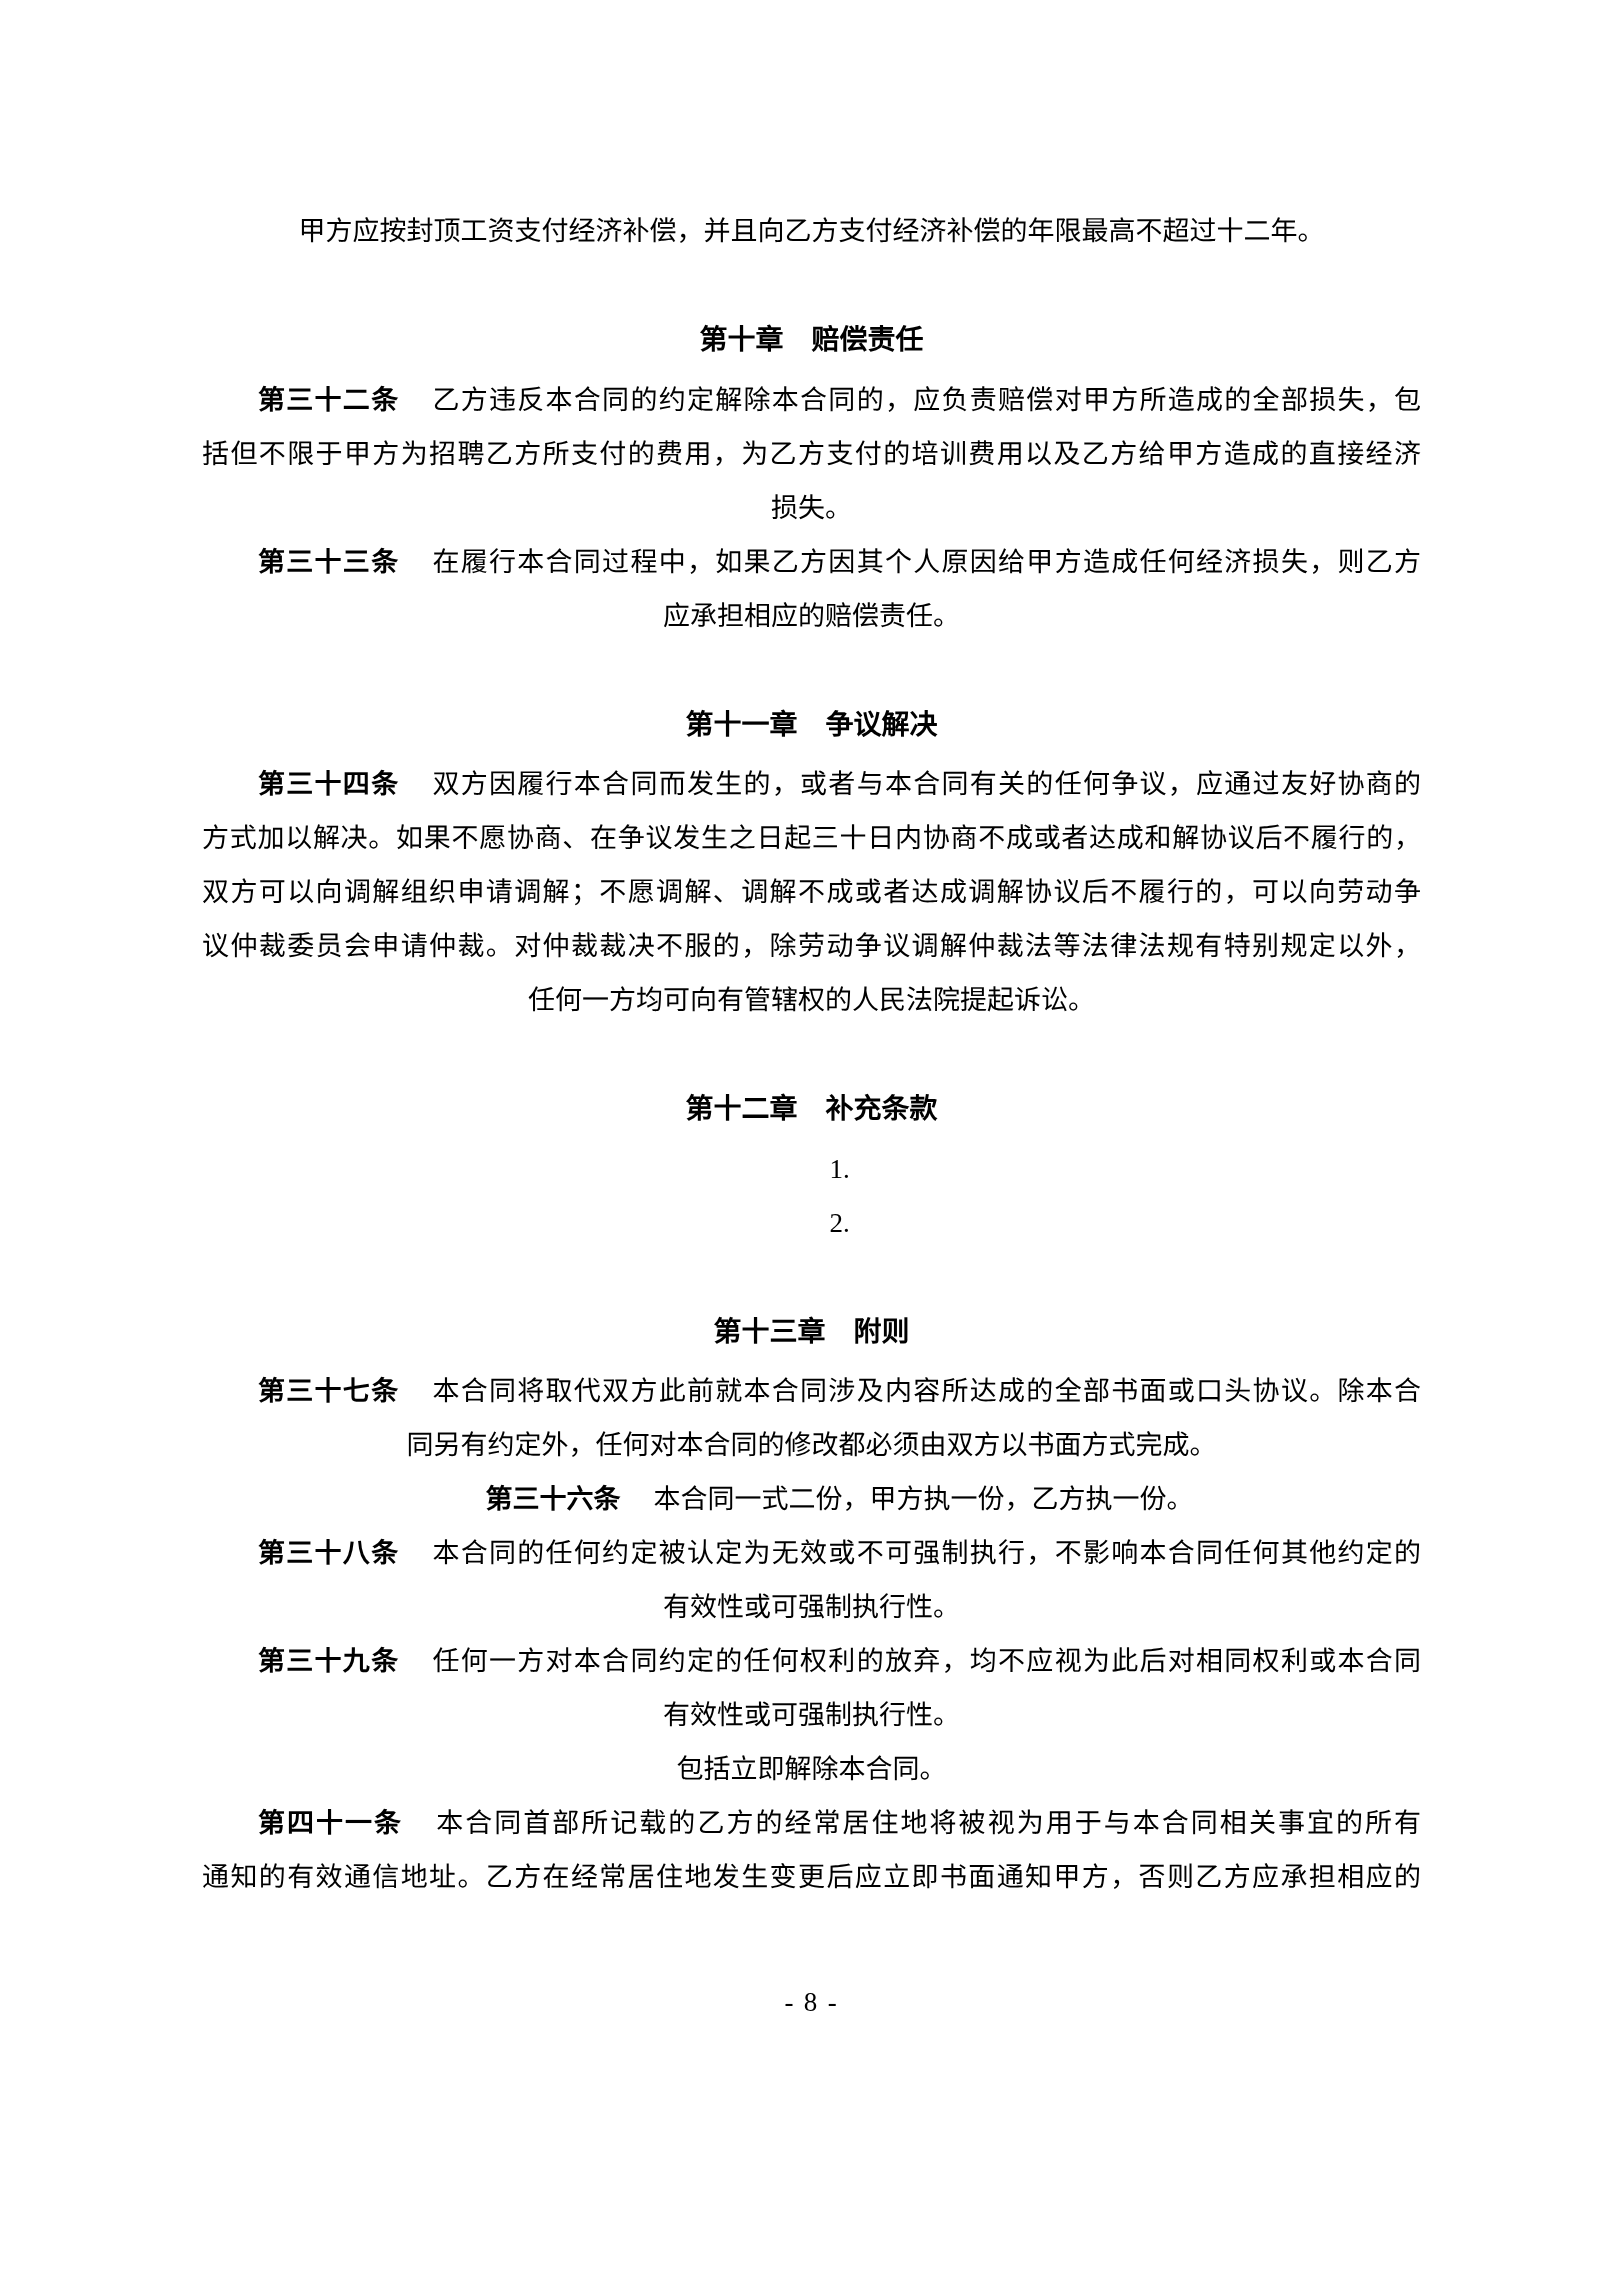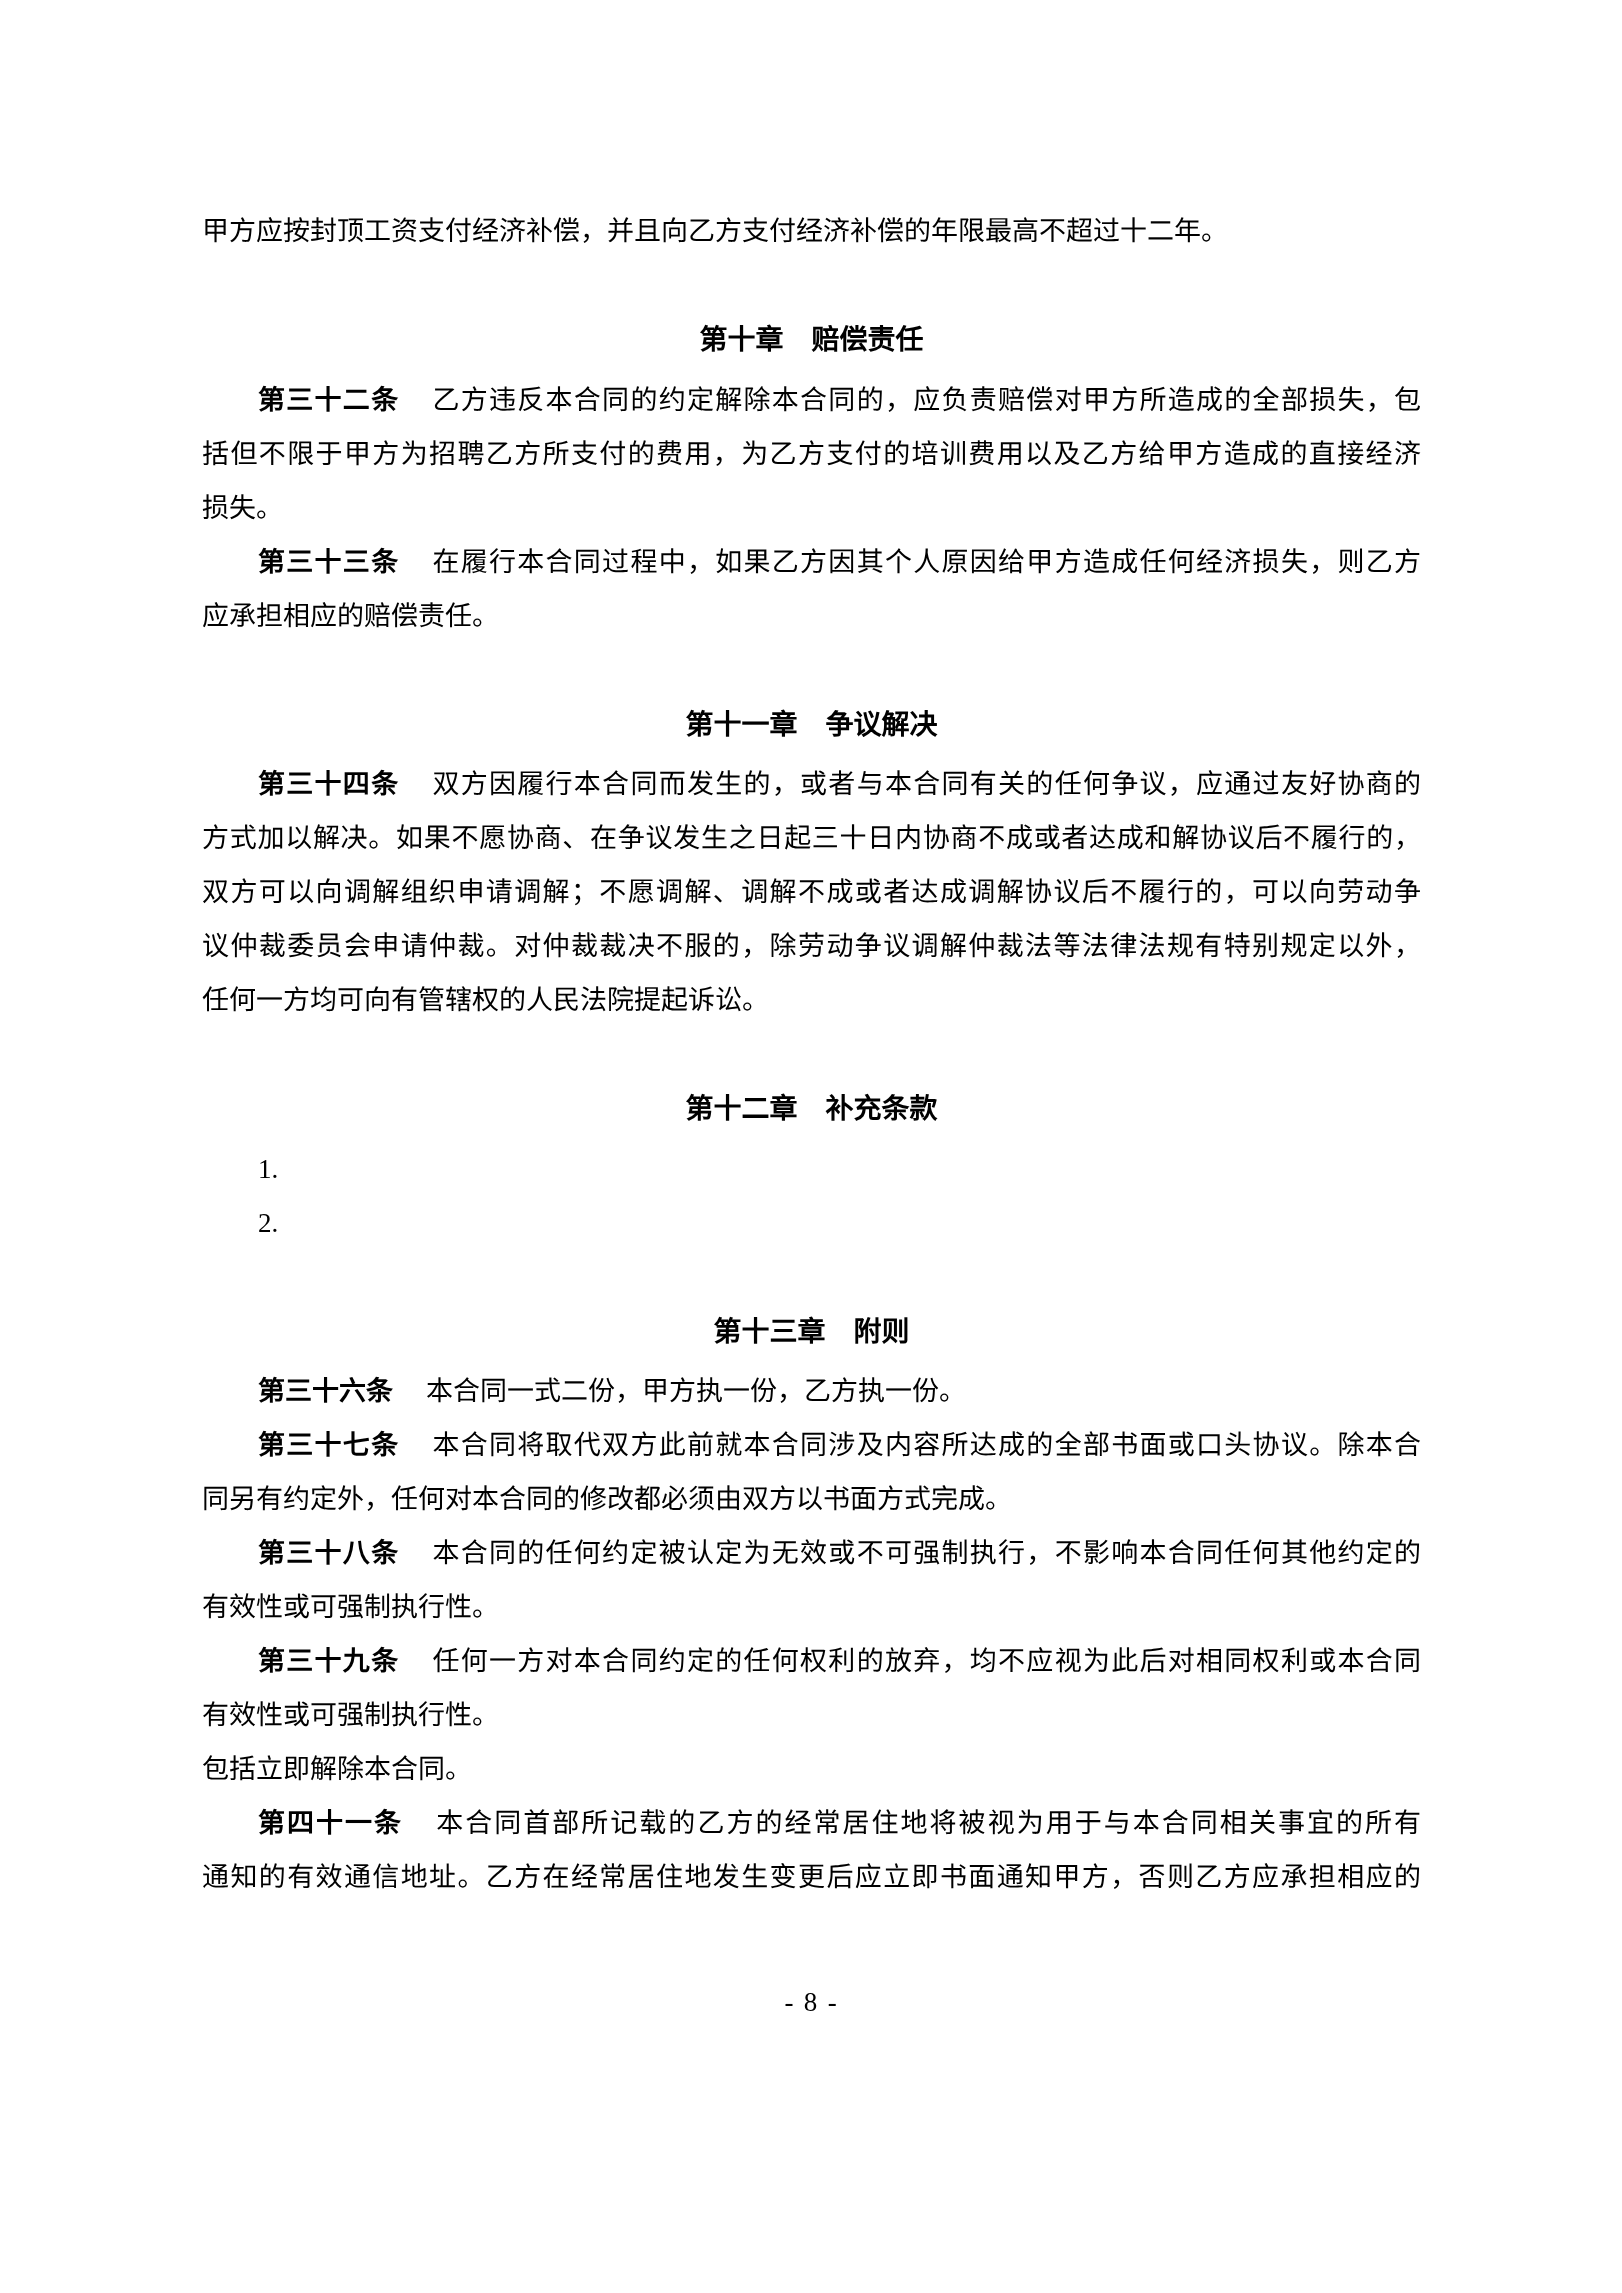--- a/index.html
+++ b/index.html
@@ -18,21 +18,21 @@
     box-sizing: border-box;
     padding: 204px 202px 0 202px;
     overflow: hidden;
   }
   .doc-body { width: 100%; }
   .para { margin: 0; padding: 0; }
   .line {
     font-size: 27px;
     line-height: 54px;
     white-space: nowrap;
-    text-align: left;
+    text-align: center;
   }
   .line.fill {
     white-space: normal;
     text-align: justify;
     text-align-last: justify;
   }
   .line.indent { padding-left: 56px; }
   .label {
     font-weight: bold;
     margin-right: 33px;
@@ -81,25 +81,25 @@
       </div>
       <div class="chapter"><span class="ch-label">第十二章</span><span class="ch-title">补充条款</span></div>
       <div class="para">
         <div class="line indent">1.</div>
       </div>
       <div class="para">
         <div class="line indent">2.</div>
       </div>
       <div class="chapter"><span class="ch-label">第十三章</span><span class="ch-title">附则</span></div>
       <div class="para">
-        <div class="line indent"><span class="label">第三十六条</span>本合同一式二份，甲方执一份，乙方执一份。</div>
+        <div class="line fill indent"><span class="label">第三十七条</span>本合同将取代双方此前就本合同涉及内容所达成的全部书面或口头协议。除本合</div>
+        <div class="line">同另有约定外，任何对本合同的修改都必须由双方以书面方式完成。</div>
       </div>
       <div class="para">
-        <div class="line fill indent"><span class="label">第三十七条</span>本合同将取代双方此前就本合同涉及内容所达成的全部书面或口头协议。除本合</div>
-        <div class="line">同另有约定外，任何对本合同的修改都必须由双方以书面方式完成。</div>
+        <div class="line indent"><span class="label">第三十六条</span>本合同一式二份，甲方执一份，乙方执一份。</div>
       </div>
       <div class="para">
         <div class="line fill indent"><span class="label">第三十八条</span>本合同的任何约定被认定为无效或不可强制执行，不影响本合同任何其他约定的</div>
         <div class="line">有效性或可强制执行性。</div>
       </div>
       <div class="para">
         <div class="line fill indent"><span class="label">第三十九条</span>任何一方对本合同约定的任何权利的放弃，均不应视为此后对相同权利或本合同</div>
         <div class="line">有效性或可强制执行性。</div>
       </div>
       <div class="para">

